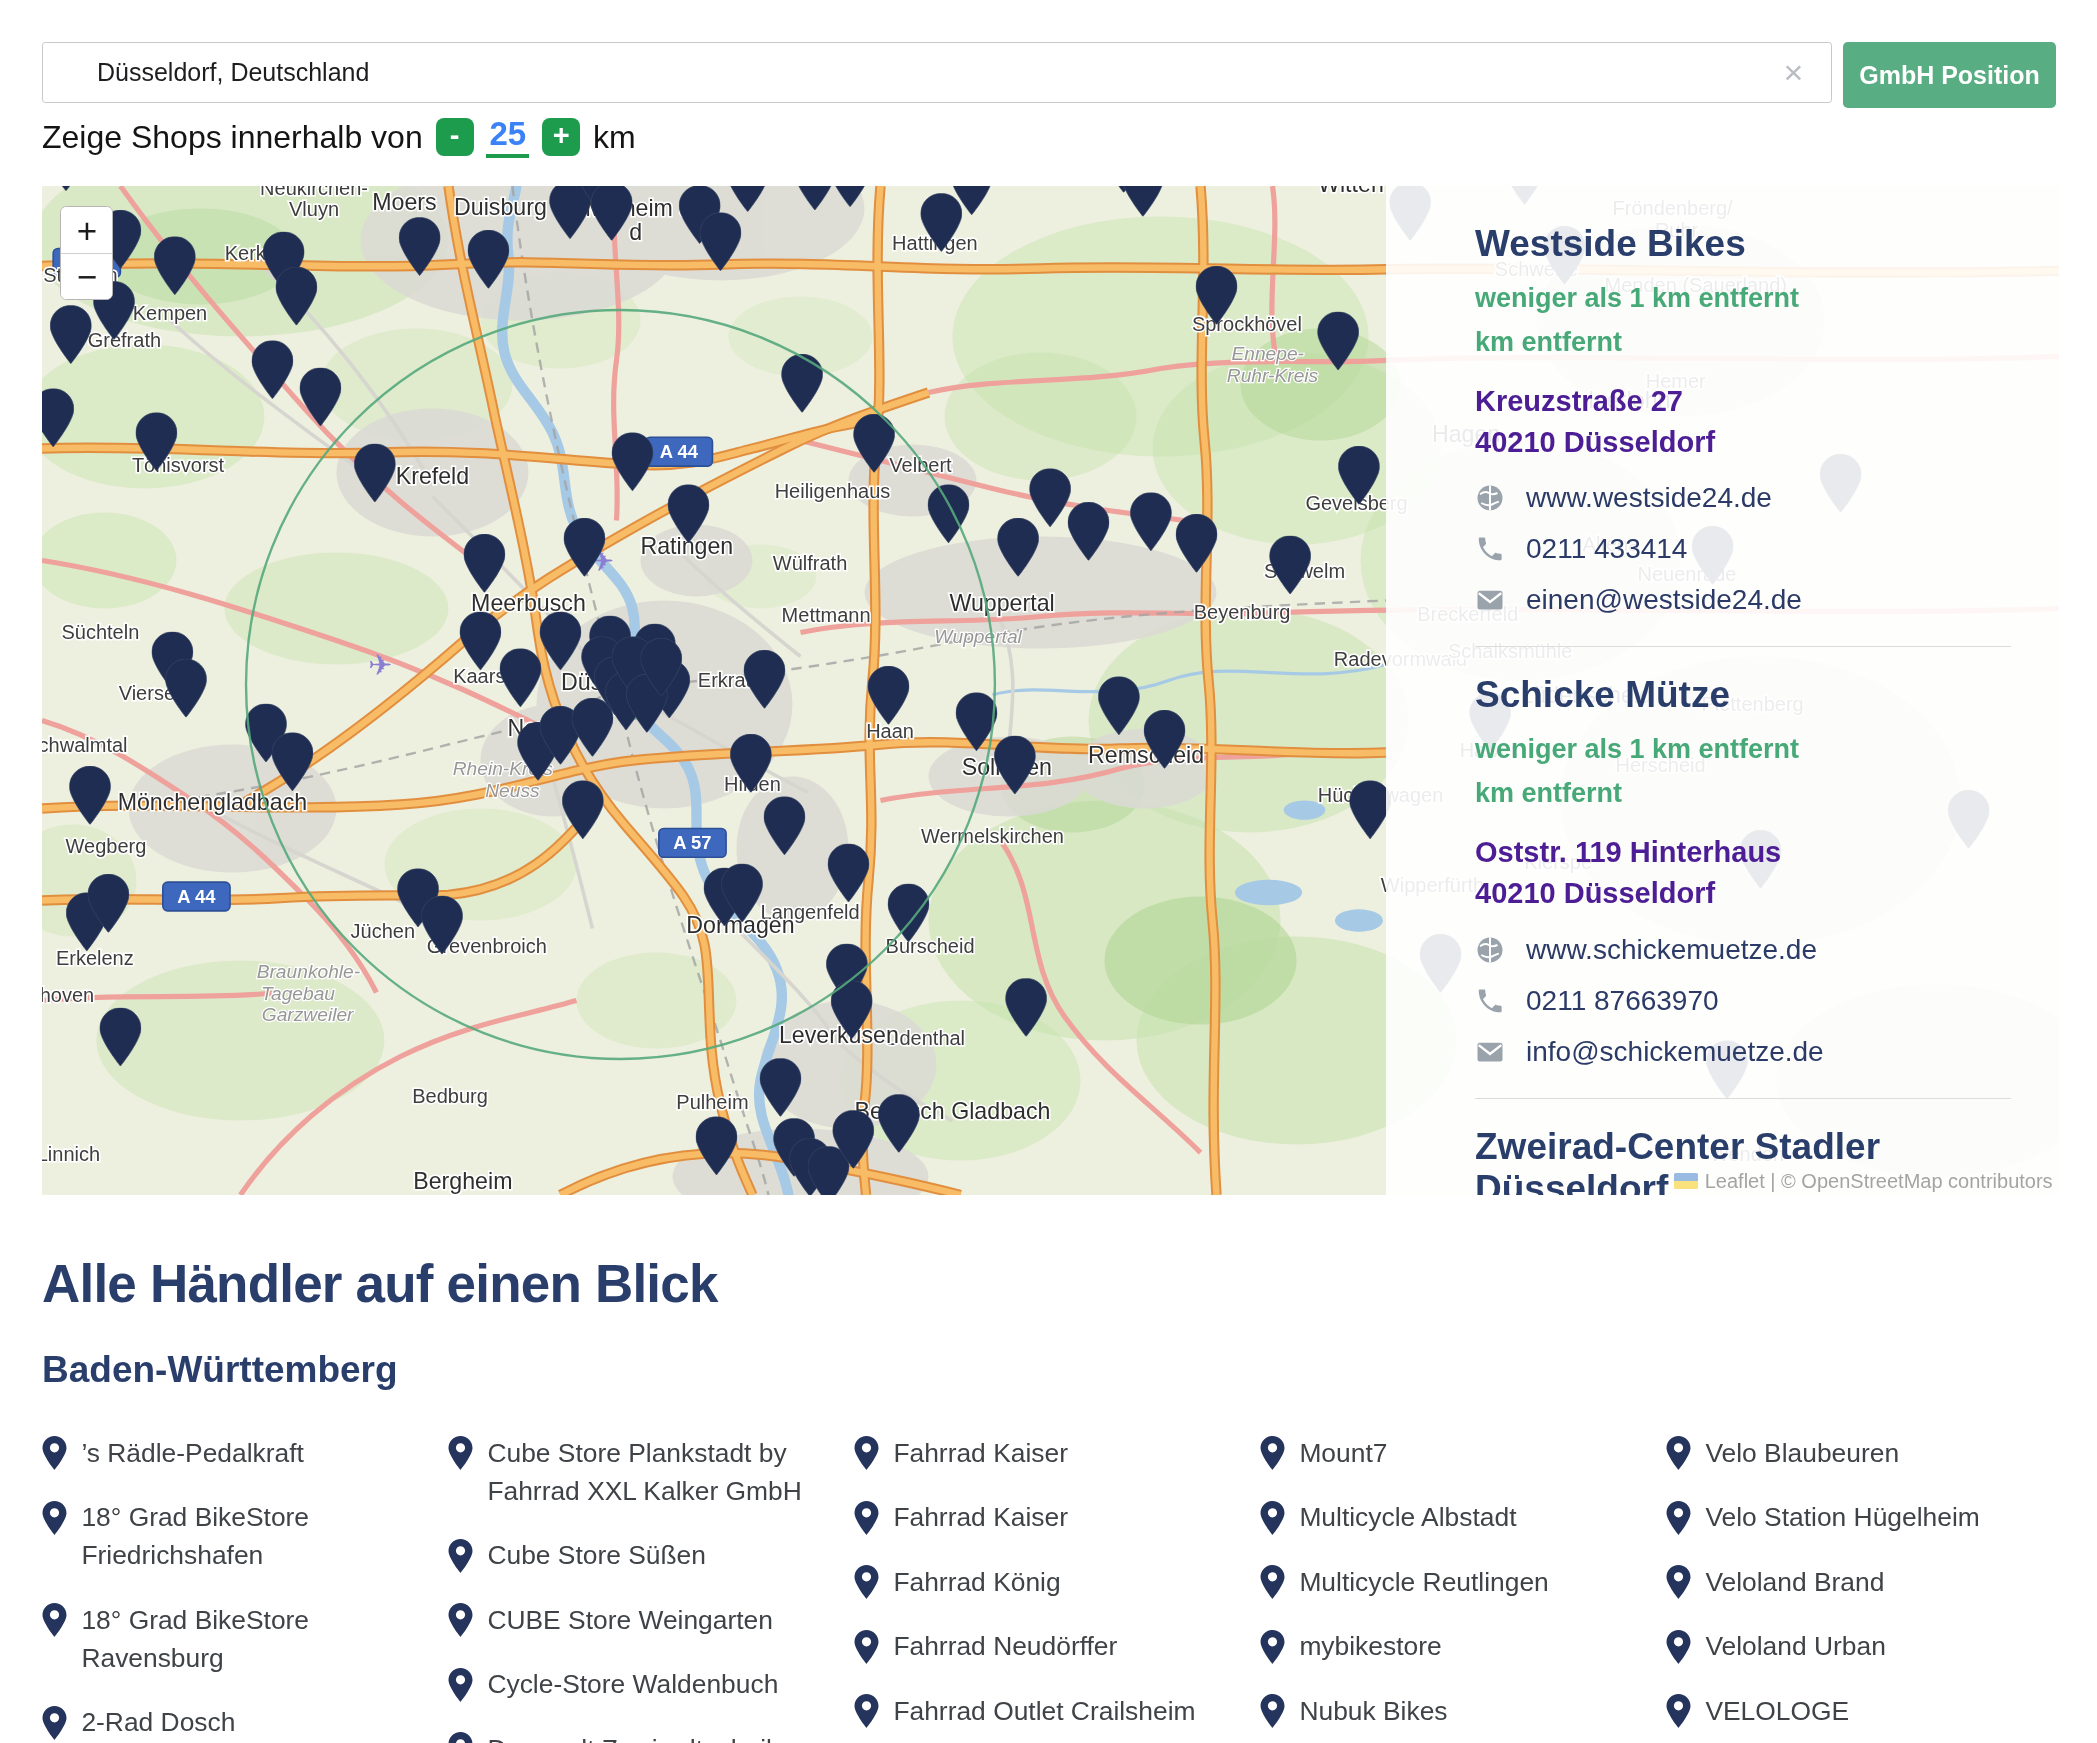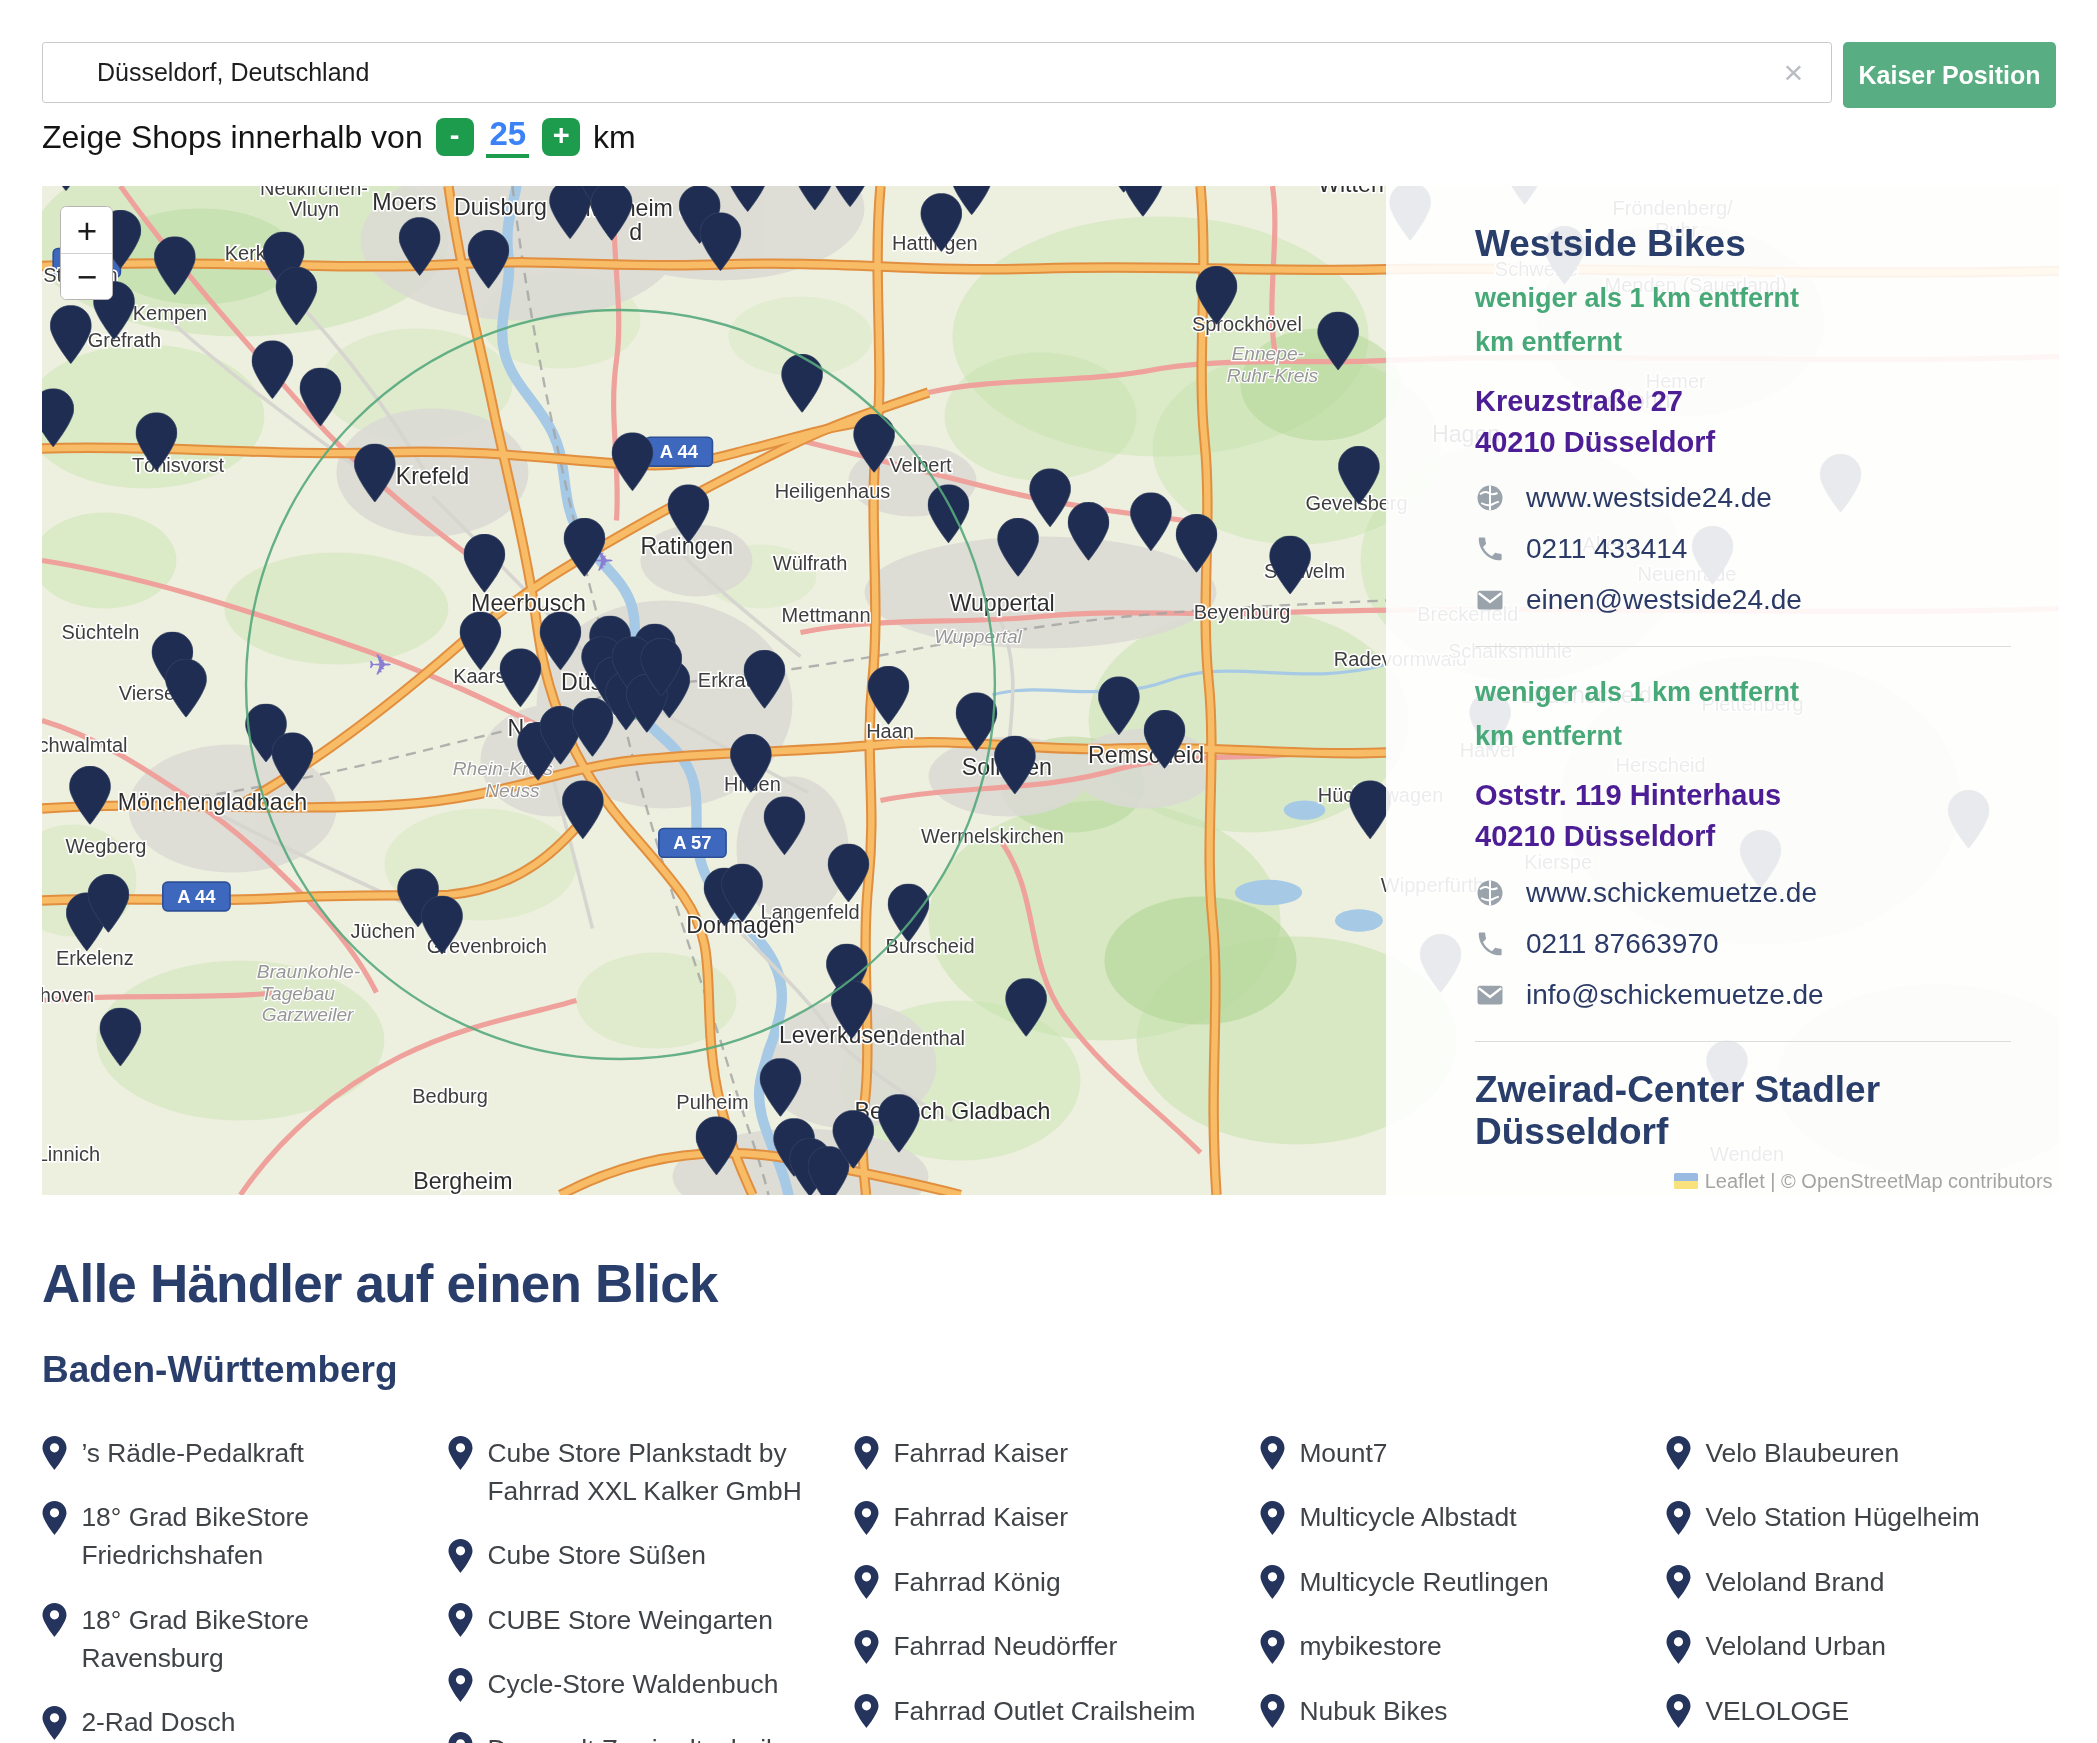--- a/index.html
+++ b/index.html
@@ -70,21 +70,21 @@
 <body>
 
 <div class="page">
 
   <svg class="search-icon" viewBox="0 0 24 24">
     <circle cx="10" cy="10" r="7" fill="none" stroke="#9aa0a6" stroke-width="2.4"></circle>
     <line x1="15.2" y1="15.2" x2="21.5" y2="21.5" stroke="#9aa0a6" stroke-width="2.4" stroke-linecap="round"></line>
   </svg>
   <input class="search-input" type="text" value="Düsseldorf, Deutschland" style="">
   <button class="clear-btn">×</button>
-  <button class="pos-btn">Kaiser Position</button>
+  <button class="pos-btn">GmbH Position</button>
 
   <div class="radius-row">
     <span>Zeige Shops innerhalb von</span>
     <button class="step-btn">-</button>
     <span class="radius-value">25</span>
     <button class="step-btn">+</button>
     <span>km</span>
   </div>
 
   <div class="map">
@@ -460,20 +460,21 @@
           <div class="crow">
             <svg class="cicon" viewBox="0 0 24 24">
               <rect x="2" y="4.5" width="20" height="15" rx="2" fill="#9aa3ab"></rect>
               <path d="M3,6.5 L12,13.5 L21,6.5" stroke="#fff" stroke-width="2" fill="none"></path>
             </svg>
             <span class="ctxt">einen@westside24.de</span>
           </div>
         </div>
         <div class="shop-div"></div>
         <div>
+          <h3 class="shop-name">Schicke Mütze</h3>
           <div class="dist-line">weniger als 1 km entfernt</div>
           <div class="dist-line">km entfernt</div>
           <div class="addr">Oststr. 119 Hinterhaus<br>40210 Düsseldorf</div>
           <div class="crow">
             <svg class="cicon" viewBox="0 0 24 24">
               <circle cx="12" cy="12" r="10" fill="#9aa3ab"></circle>
               <path d="M4,9 q4,-3 7,-1 t7,0 M5,16 q5,3 9,1 t5,-2 M12,2 v20" stroke="#fff" stroke-width="1.6" fill="none"></path>
             </svg>
             <span class="ctxt">www.schickemuetze.de</span>
           </div>

